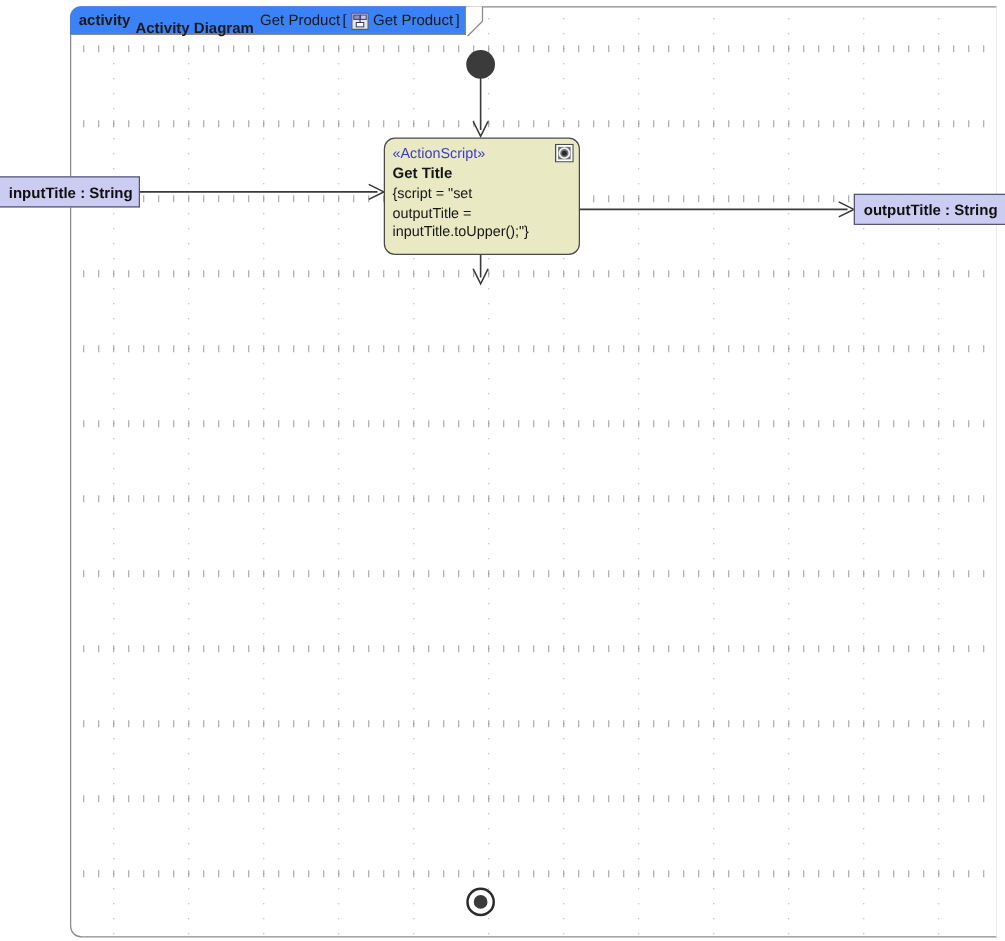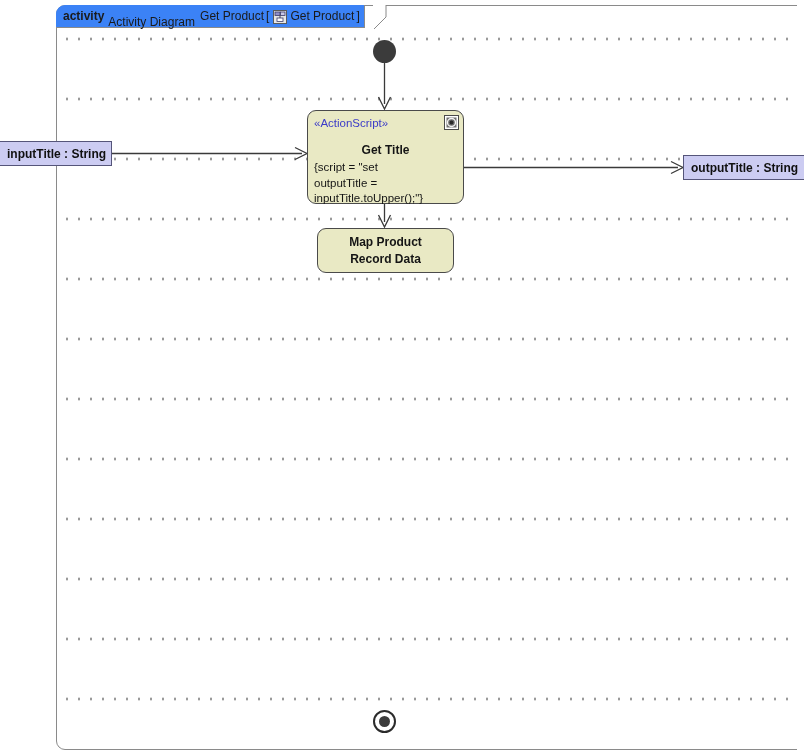--- a/index.html
+++ b/index.html
@@ -66,21 +66,21 @@
     white-space: nowrap;
     font-size: 12px;
     color: #1a1a1a;
     z-index: 6;
   }
   #frame-title-tab .kw {
     font-weight: bold;
     letter-spacing: 0;
   }
   #frame-title-tab .nm {
-    font-weight: normal;
+    font-weight: bold;
     margin-left: 4px;
     margin-top: 12px;
   }
   #frame-title-tab .plain {
     font-weight: normal;
     margin-left: 5px;
   }
   #frame-title-tab .brk {
     font-weight: normal;
     margin-left: 2px;
@@ -160,26 +160,25 @@
     padding: 5px 6px 4px 6px;
   }
   #action-get-title .stereotype {
     text-align: left;
     color: #3b3bc8;
     font-size: 11.5px;
     line-height: 14px;
     margin-right: 14px;
   }
   #action-get-title .node-name {
-    text-align: center;
     color: #151515;
     font-weight: bold;
     font-size: 12px;
     line-height: 16px;
-    margin-top: 12px;
+    margin-top: 0px;
   }
   #action-get-title .script-body {
     color: #151515;
     font-size: 11.5px;
     line-height: 15.5px;
     margin-top: 2px;
     white-space: pre-line;
     text-align: left;
   }
   #script-icon {
@@ -297,24 +296,20 @@
       <circle cx="7.5" cy="7.5" r="4" fill="none" stroke="#f2f2f2" stroke-width="1.4"></circle>
       <circle cx="7.5" cy="7.5" r="2" fill="#2a2a2a"></circle>
     </svg>
     <div class="stereotype">«ActionScript»</div>
     <div class="node-name">Get Title</div>
     <div class="script-body">{script = "set
 outputTitle =
 inputTitle.toUpper();"}</div>
   </div>
 
-  <div id="action-map-product" class="action-node">
-    <div class="node-name" style="white-space:pre-line;">Map Product
-Record Data</div>
-  </div>
 
   <div id="param-input-title" class="param-node">
     <span>inputTitle : String</span>
   </div>
 
   <div id="param-output-title" class="param-node">
     <span>outputTitle : String</span>
   </div>
 
   <div id="final-node" class="node">

